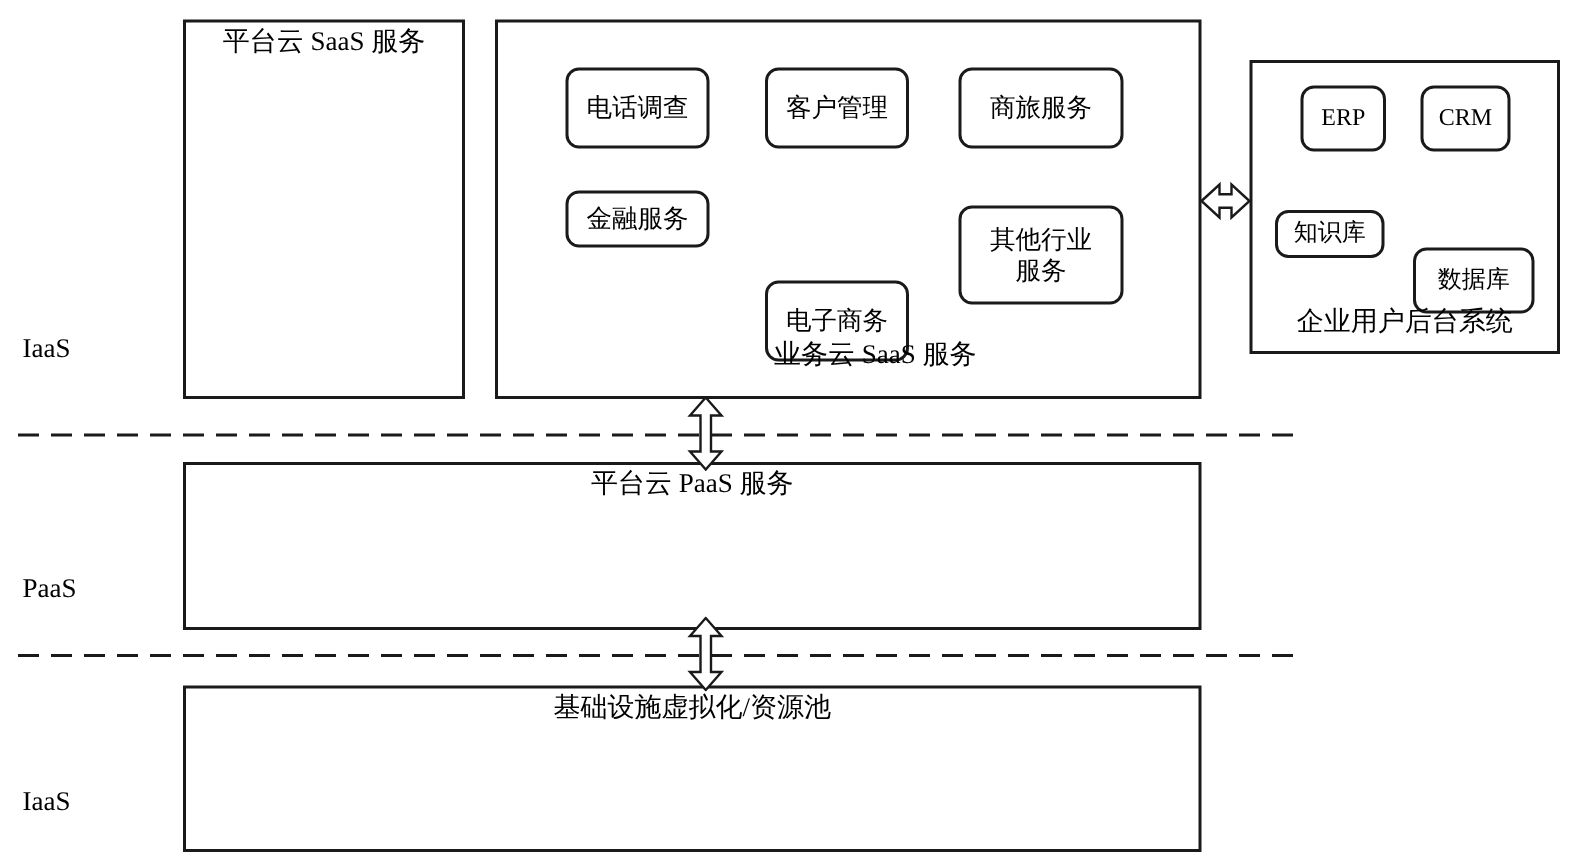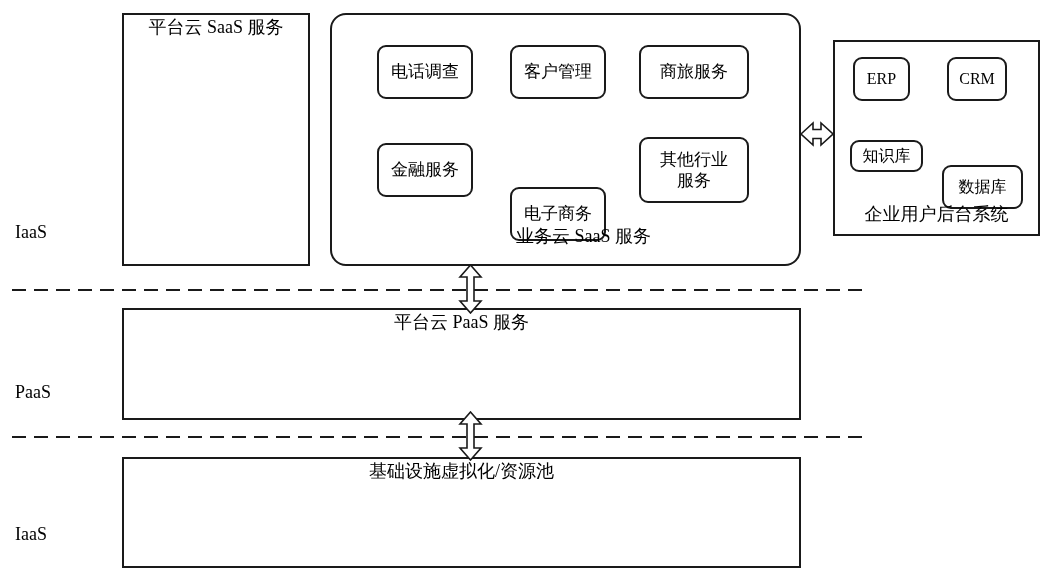--- a/index.html
+++ b/index.html
@@ -74,54 +74,54 @@
 <div class="canvas">
 
   <div class="layer-label" style="left:15px; top:222px;">IaaS</div>
   <div class="layer-label" style="left:15px; top:382px;">PaaS</div>
   <div class="layer-label" style="left:15px; top:524px;">IaaS</div>
 
   <div class="box center-label" style="left:122px; top:13px; width:188px; height:253px;">
     <span>平台云 SaaS 服务</span>
   </div>
 
-  <div class="box" style="left:330px; top:13px; width:471px; height:253px;border-radius:16px;">
+  <div class="box" style="left:330px; top:13px; width:471px; height:253px;">
 
     <div class="rounded" style="left:45px; top:30px; width:96px; height:54px;">
       <span>电话调查</span>
     </div>
     <div class="rounded" style="left:178px; top:30px; width:96px; height:54px;">
       <span>客户管理</span>
     </div>
     <div class="rounded" style="left:307px; top:30px; width:110px; height:54px;">
       <span>商旅服务</span>
     </div>
 
-    <div class="rounded" style="left:45px; top:128px; width:96px; height:54px;">
+    <div class="rounded" style="left:45px; top:112px; width:96px; height:38px;">
       <span>金融服务</span>
     </div>
     <div class="rounded" style="left:178px; top:128px; width:96px; height:54px;margin-top:44px;">
       <span>电子商务</span>
     </div>
     <div class="rounded" style="left:307px; top:122px; width:110px; height:66px;">
       <span class="wrap-narrow">其他行业服务</span>
     </div>
 
     <div class="inner-caption" style="bottom:16px;padding-left:36px;">业务云 SaaS 服务</div>
   </div>
 
   <div class="arrow" style="left:800px; top:119px;">
     <svg width="34" height="30" viewBox="0 0 34 30">
       <path d="M1 15 L13 4 L13 10.5 L21 10.5 L21 4 L33 15 L21 26 L21 19.5 L13 19.5 L13 26 Z" fill="#ffffff" stroke="#1a1a1a" stroke-width="1.6" stroke-linejoin="miter"></path>
     </svg>
   </div>
 
   <div class="box" style="left:833px; top:40px; width:207px; height:196px;">
 
-    <div class="rounded" style="left:18px; top:15px; width:57px; height:44px; font-size:16px;">
+    <div class="rounded" style="left:32px; top:15px; width:57px; height:44px; font-size:16px;">
       <span>ERP</span>
     </div>
     <div class="rounded" style="left:112px; top:15px; width:60px; height:44px; font-size:16px;">
       <span>CRM</span>
     </div>
     <div class="rounded" style="left:15px; top:98px; width:73px; height:32px; font-size:16px;">
       <span>知识库</span>
     </div>
     <div class="rounded" style="left:107px; top:98px; width:81px; height:44px; font-size:16px;margin-top:25px;">
       <span>数据库</span>

